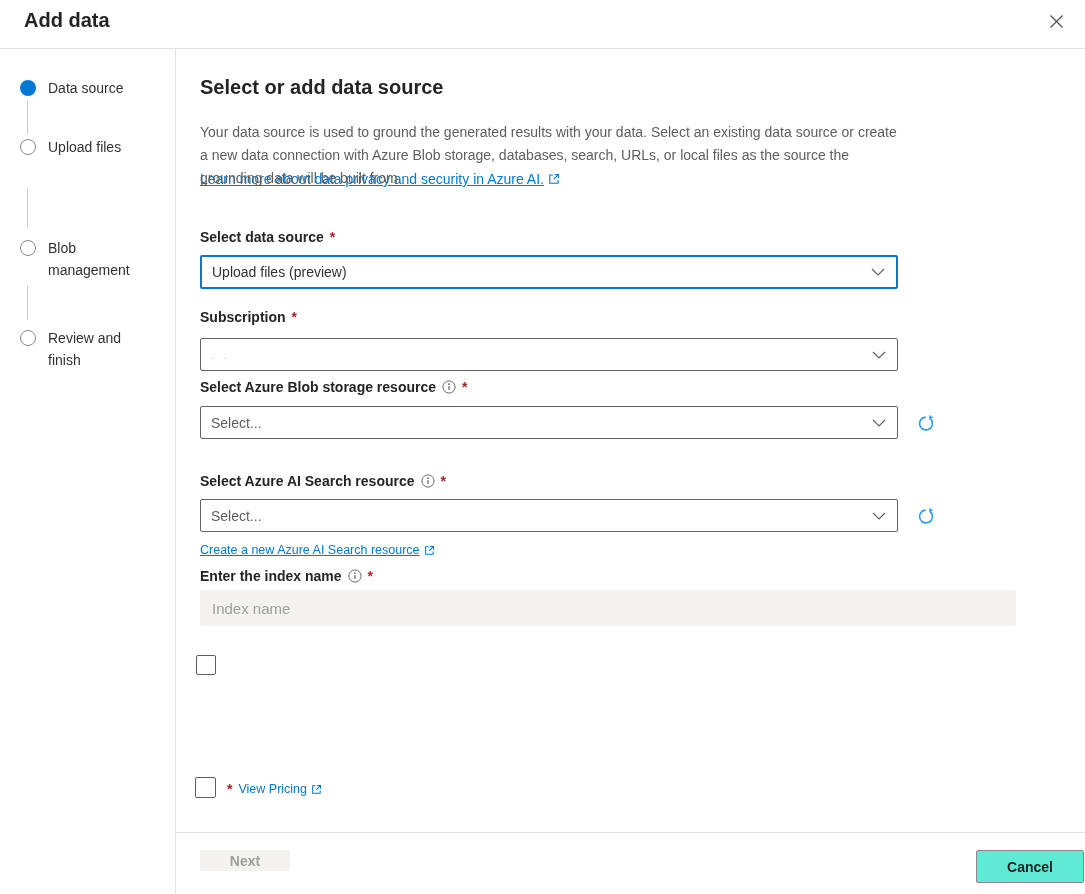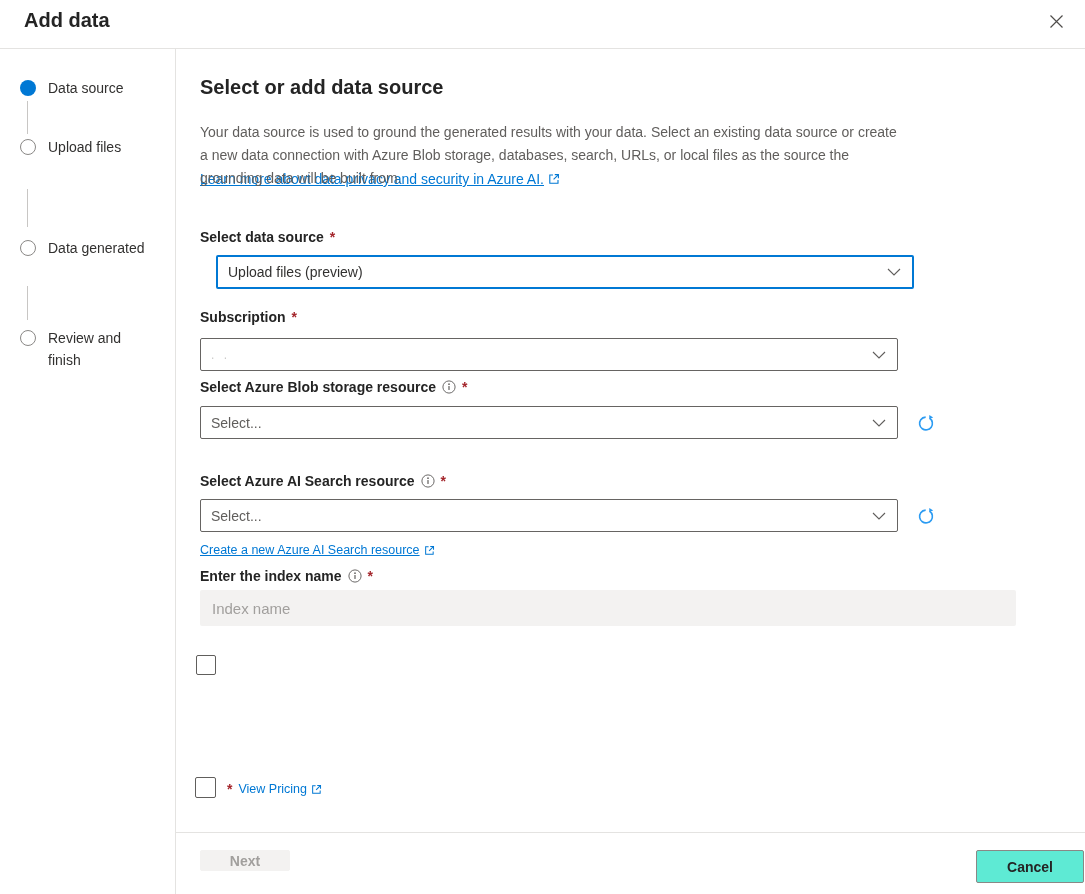--- a/index.html
+++ b/index.html
@@ -30,21 +30,21 @@
 
   a.lnk { color:#0078d4; text-decoration:none; cursor:pointer; display:inline-flex; align-items:center; gap:4px; }
   a.lnk.underline { text-decoration:underline; }
   .lnk-14 { font-size:14px; }
   .lnk-13 { font-size:12.5px; }
 
   .fld-label { font-size:14px; font-weight:700; color:#242424; display:inline-flex; align-items:center; gap:6px; line-height:16px; }
   .req { color:#a4262c; font-weight:700; font-size:14px; }
 
   .dropdown { left:200px; width:698px; height:33px; border:1px solid #666462; border-radius:2px; background:#fff; display:flex; align-items:center; padding:0 32px 0 10px; cursor:pointer; }
-  .dropdown.focused { height:34px; border:2px solid #0078d4;margin-left:16px; }
+  .dropdown.focused { height:34px; border:2px solid #0078d4; }
   .dd-value { font-size:14px; color:#323130; }
   .dd-value.faint { font-size:12px; color:#cbcac9; letter-spacing:3px; }
   .dd-placeholder { font-size:14px; color:#605e5c; }
   .dd-chevron { position:absolute; right:11px; top:50%; transform:translateY(-50%); display:flex; }
 
   .refresh-btn { left:913px; width:26px; height:26px; background:transparent; border:none; display:flex; align-items:center; justify-content:center; cursor:pointer; }
 
   .text-input { left:200px; width:816px; height:36px; background:#f3f2f1; border:none; border-radius:2px; padding:16px 12px; font-size:15px; color:#323130; font-family:"Liberation Sans","DejaVu Sans",sans-serif; }
   .text-input::placeholder { color:#a19f9d; }
 
@@ -77,21 +77,21 @@
   <div>
     <div class="abs step-circle active" style="top:80px"></div>
     <div class="abs step-label" style="top:77px">Data source</div>
     <div class="abs step-conn" style="top:101px;height:33px"></div>
 
     <div class="abs step-circle upcoming" style="top:139px"></div>
     <div class="abs step-label" style="top:136px">Upload files</div>
     <div class="abs step-conn" style="top:189px;height:38px"></div>
 
     <div class="abs step-circle upcoming" style="top:240px"></div>
-    <div class="abs step-label" style="top:237px">Data generated</div>
+    <div class="abs step-label" style="top:237px">Blob management</div>
     <div class="abs step-conn" style="top:286px;height:34px"></div>
 
     <div class="abs step-circle upcoming" style="top:330px"></div>
     <div class="abs step-label" style="top:327px">Review and finish</div>
   </div>
 
   <div class="abs main-heading">Select or add data source</div>
 
   <div class="abs privacy-link-row">
     <a class="lnk underline lnk-14">

